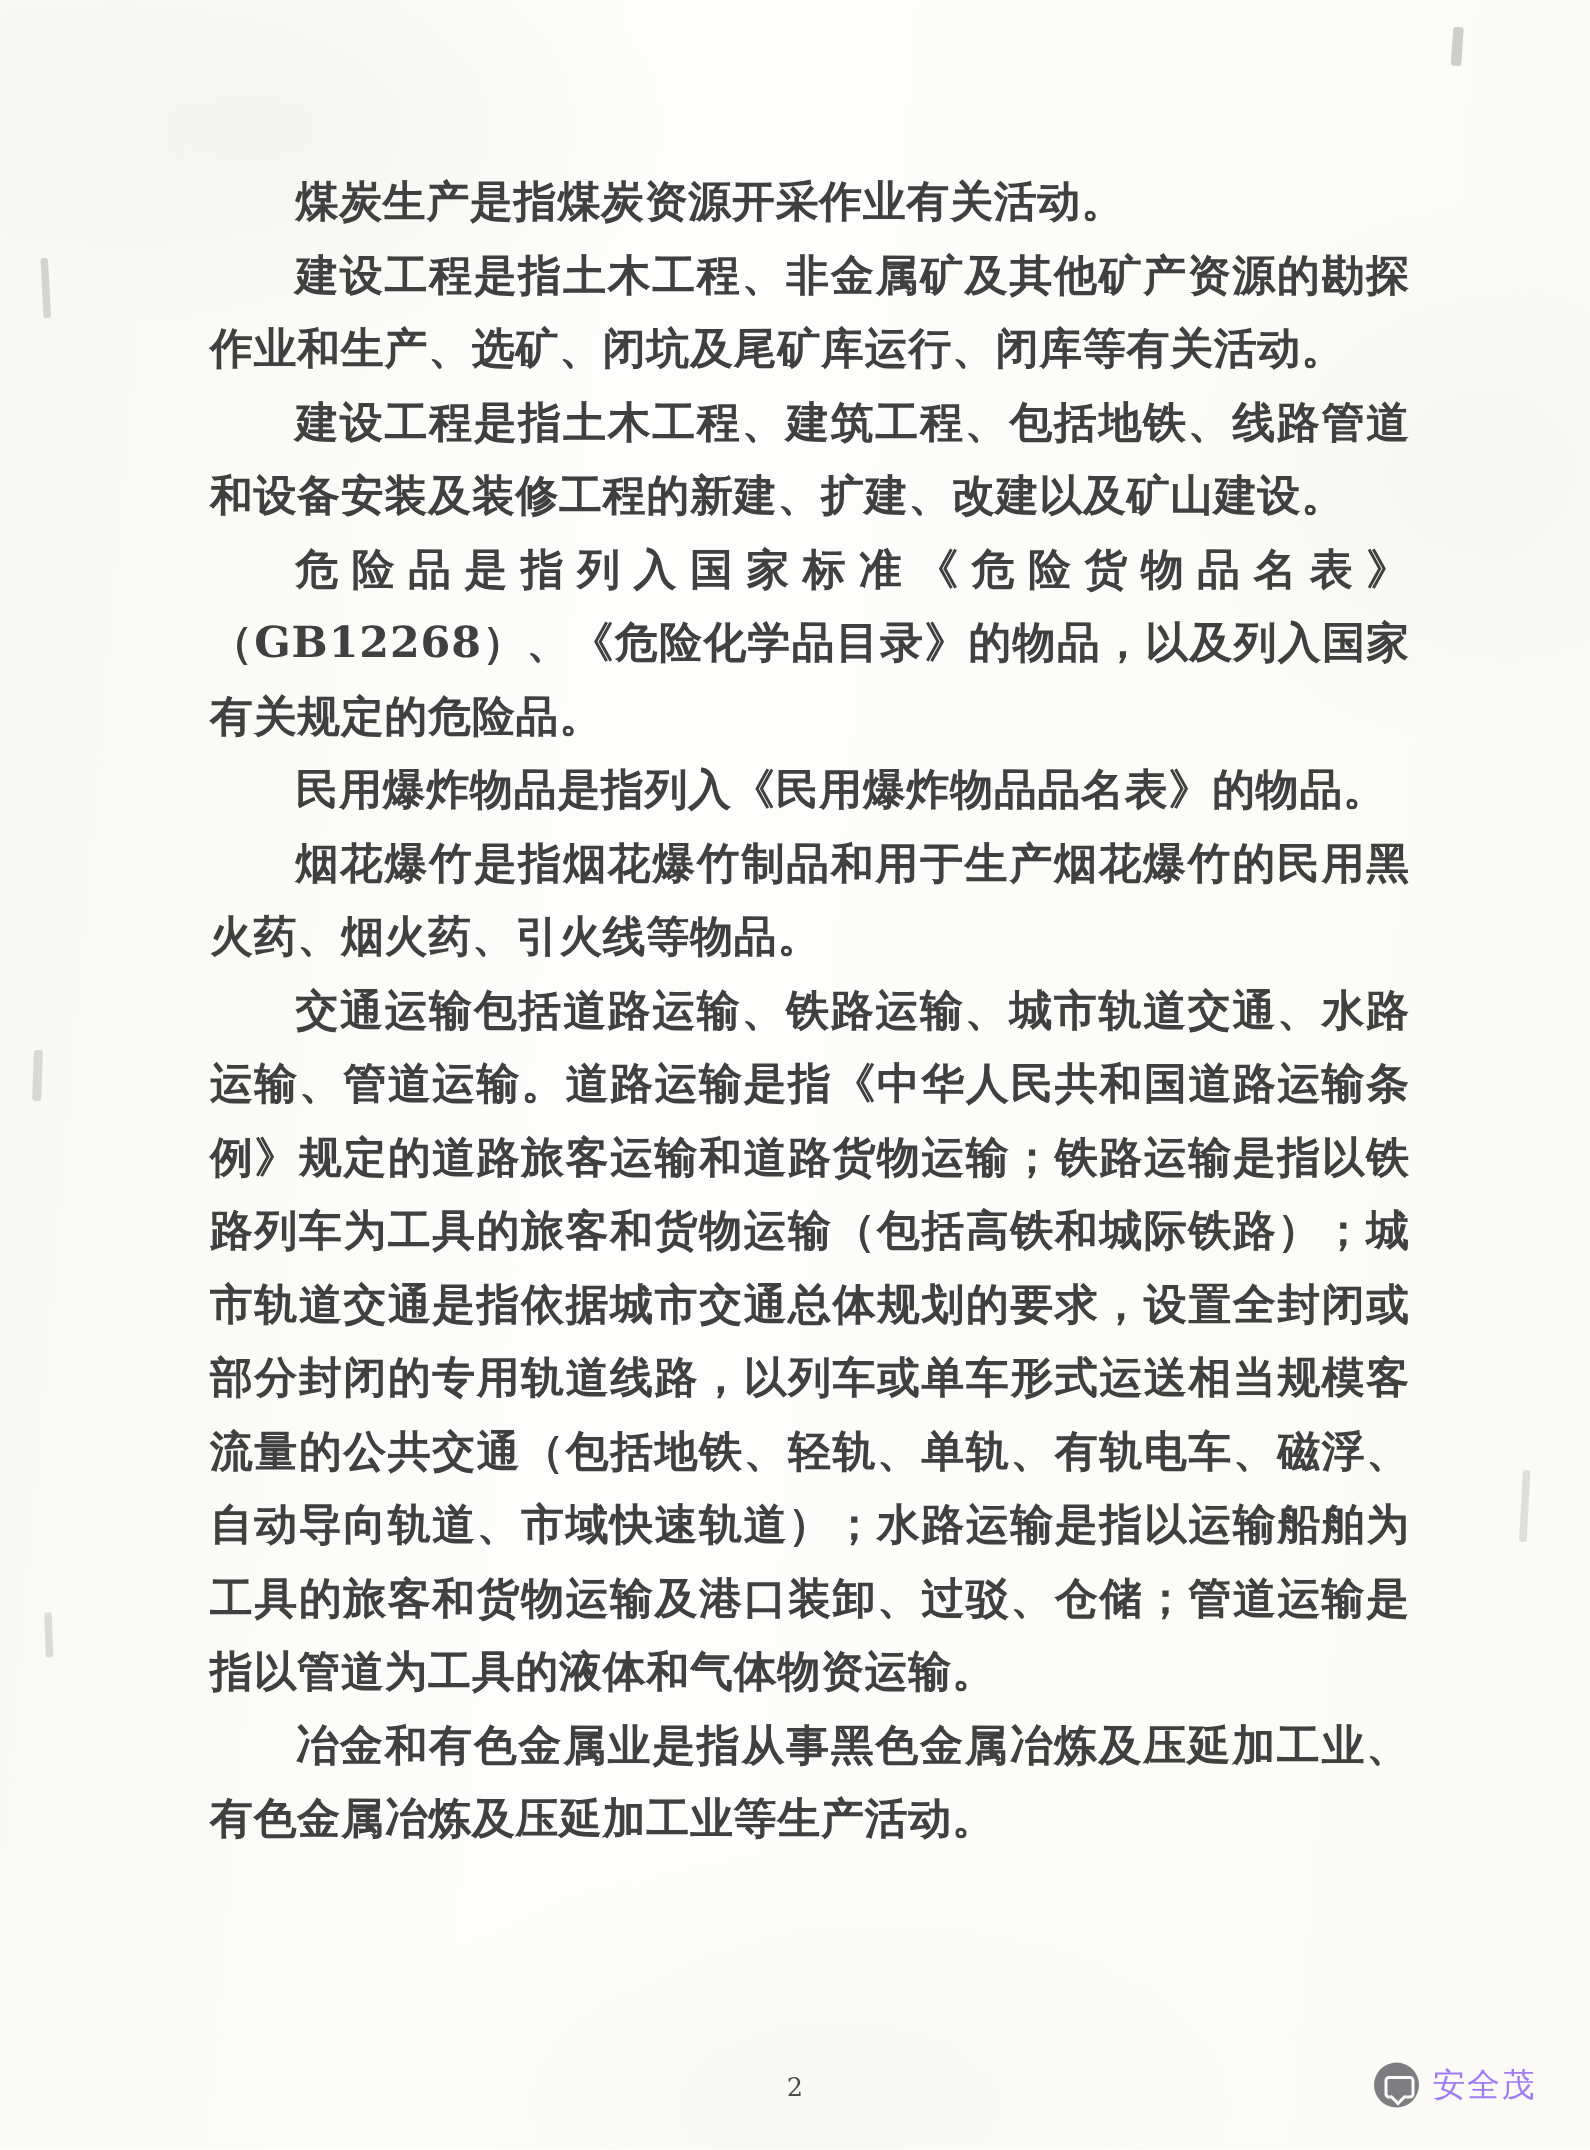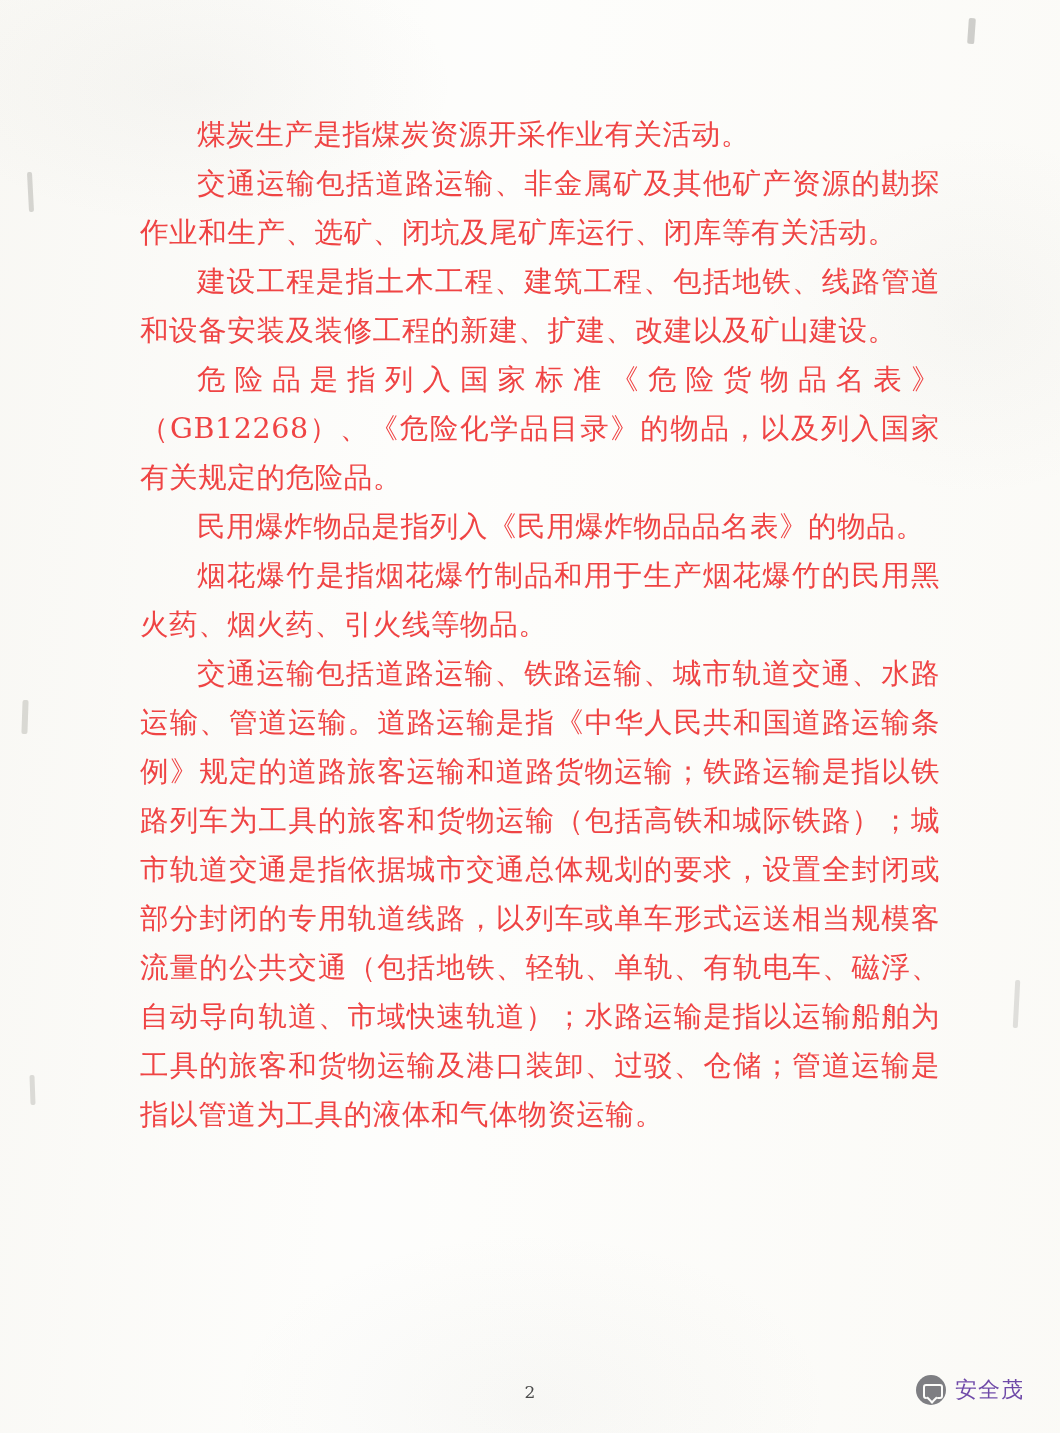--- a/index.html
+++ b/index.html
@@ -39,26 +39,27 @@
   .mark-b { left: 28px; top: 172px; width: 5px; height: 40px; transform: rotate(-3deg); opacity:.33; }
   .mark-c { left: 22px; top: 700px; width: 6px; height: 34px; transform: rotate(2deg); opacity:.3; }
   .mark-d { left: 30px; top: 1075px; width: 5px; height: 30px; transform: rotate(-2deg); opacity:.28; }
   .mark-e { left: 1014px; top: 980px; width: 5px; height: 48px; transform: rotate(3deg); opacity:.25; }
 
   .body-text {
     position: absolute;
     left: 140px;
     top: 110px;
     width: 800px;
-    color: #ef4444;
+    color: #404040;
     font-size: 28.5px;
     line-height: 49px;
     letter-spacing: 0.6px;
     text-align: justify;
     text-justify: inter-ideograph;
+    font-weight: bold;
   }
   .para {
     margin: 0 0 0 0;
     text-indent: 2em;
     text-align: justify;
   }
   .page-number {
     position: absolute;
     left: 0;
     right: 0;
@@ -103,44 +104,45 @@
     width: 6px;
     height: 6px;
     background: #5f6066;
     border-left: 2.2px solid #fdfdfb;
     border-bottom: 2.2px solid #fdfdfb;
     transform: rotate(-45deg);
   }
   .wm-text {
     font-family: Liberation Mono, monospace;
     font-size: 22px;
-    color: #4c1d95;
+    color: #8b5cf6;
     letter-spacing: 1px;
     white-space: nowrap;
   }
 </style>
 </head>
 <body>
 
 <div class="page">
   <div class="scan-tint"></div>
   <div class="edge-mark mark-a"></div>
   <div class="edge-mark mark-b"></div>
   <div class="edge-mark mark-c"></div>
   <div class="edge-mark mark-d"></div>
   <div class="edge-mark mark-e"></div>
 
   <div class="body-text">
     <p class="para">煤炭生产是指煤炭资源开采作业有关活动。</p>
-    <p class="para">交通运输包括道路运输、非金属矿及其他矿产资源的勘探作业和生产、选矿、闭坑及尾矿库运行、闭库等有关活动。</p>
+    <p class="para">建设工程是指土木工程、非金属矿及其他矿产资源的勘探作业和生产、选矿、闭坑及尾矿库运行、闭库等有关活动。</p>
     <p class="para">建设工程是指土木工程、建筑工程、包括地铁、线路管道和设备安装及装修工程的新建、扩建、改建以及矿山建设。</p>
     <p class="para">危险品是指列入国家标准《危险货物品名表》（GB12268）、《危险化学品目录》的物品，以及列入国家有关规定的危险品。</p>
     <p class="para">民用爆炸物品是指列入《民用爆炸物品品名表》的物品。</p>
     <p class="para">烟花爆竹是指烟花爆竹制品和用于生产烟花爆竹的民用黑火药、烟火药、引火线等物品。</p>
     <p class="para">交通运输包括道路运输、铁路运输、城市轨道交通、水路运输、管道运输。道路运输是指《中华人民共和国道路运输条例》规定的道路旅客运输和道路货物运输；铁路运输是指以铁路列车为工具的旅客和货物运输（包括高铁和城际铁路）；城市轨道交通是指依据城市交通总体规划的要求，设置全封闭或部分封闭的专用轨道线路，以列车或单车形式运送相当规模客流量的公共交通（包括地铁、轻轨、单轨、有轨电车、磁浮、自动导向轨道、市域快速轨道）；水路运输是指以运输船舶为工具的旅客和货物运输及港口装卸、过驳、仓储；管道运输是指以管道为工具的液体和气体物资运输。</p>
+    <p class="para">冶金和有色金属业是指从事黑色金属冶炼及压延加工业、有色金属冶炼及压延加工业等生产活动。</p>
   </div>
 
   <div class="page-number">2</div>
 
   <div class="watermark">
     <span class="wm-badge"></span>
     <span class="wm-text">安全茂</span>
   </div>
 </div>
 

